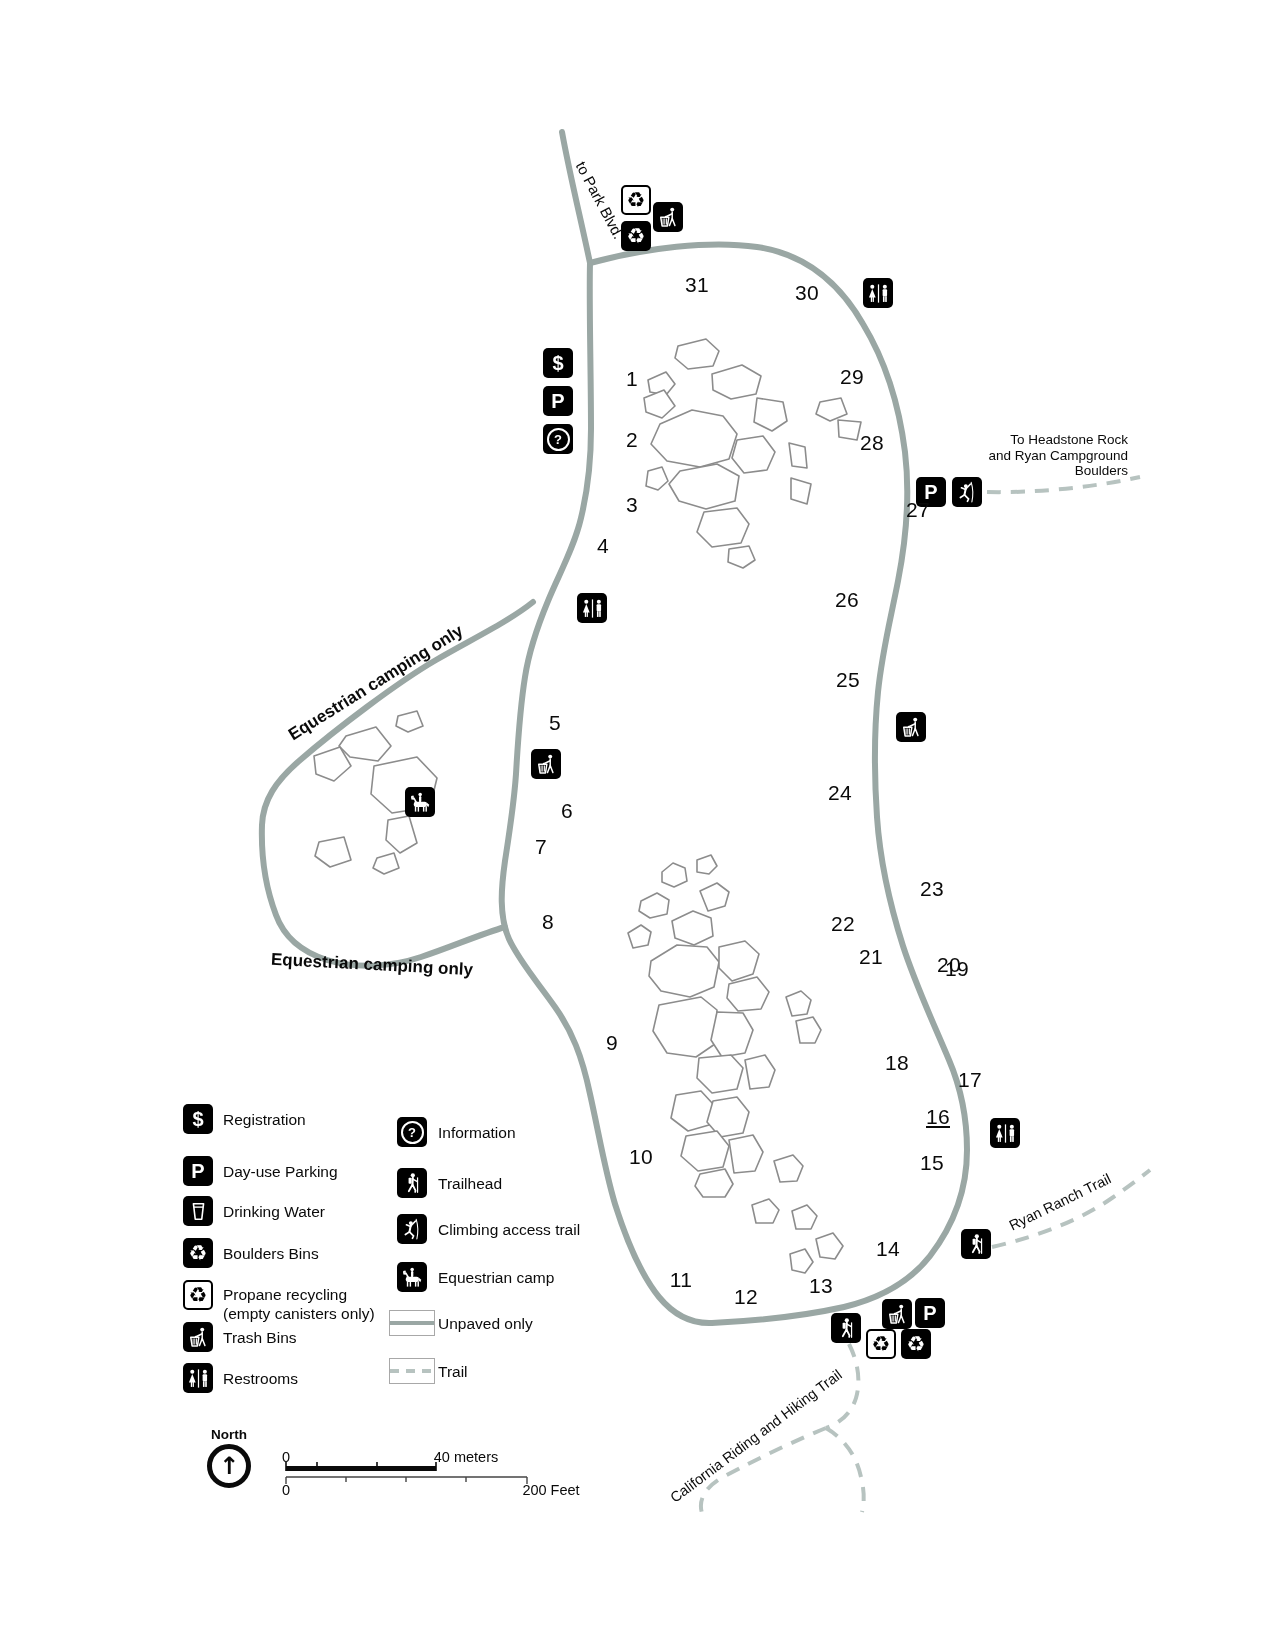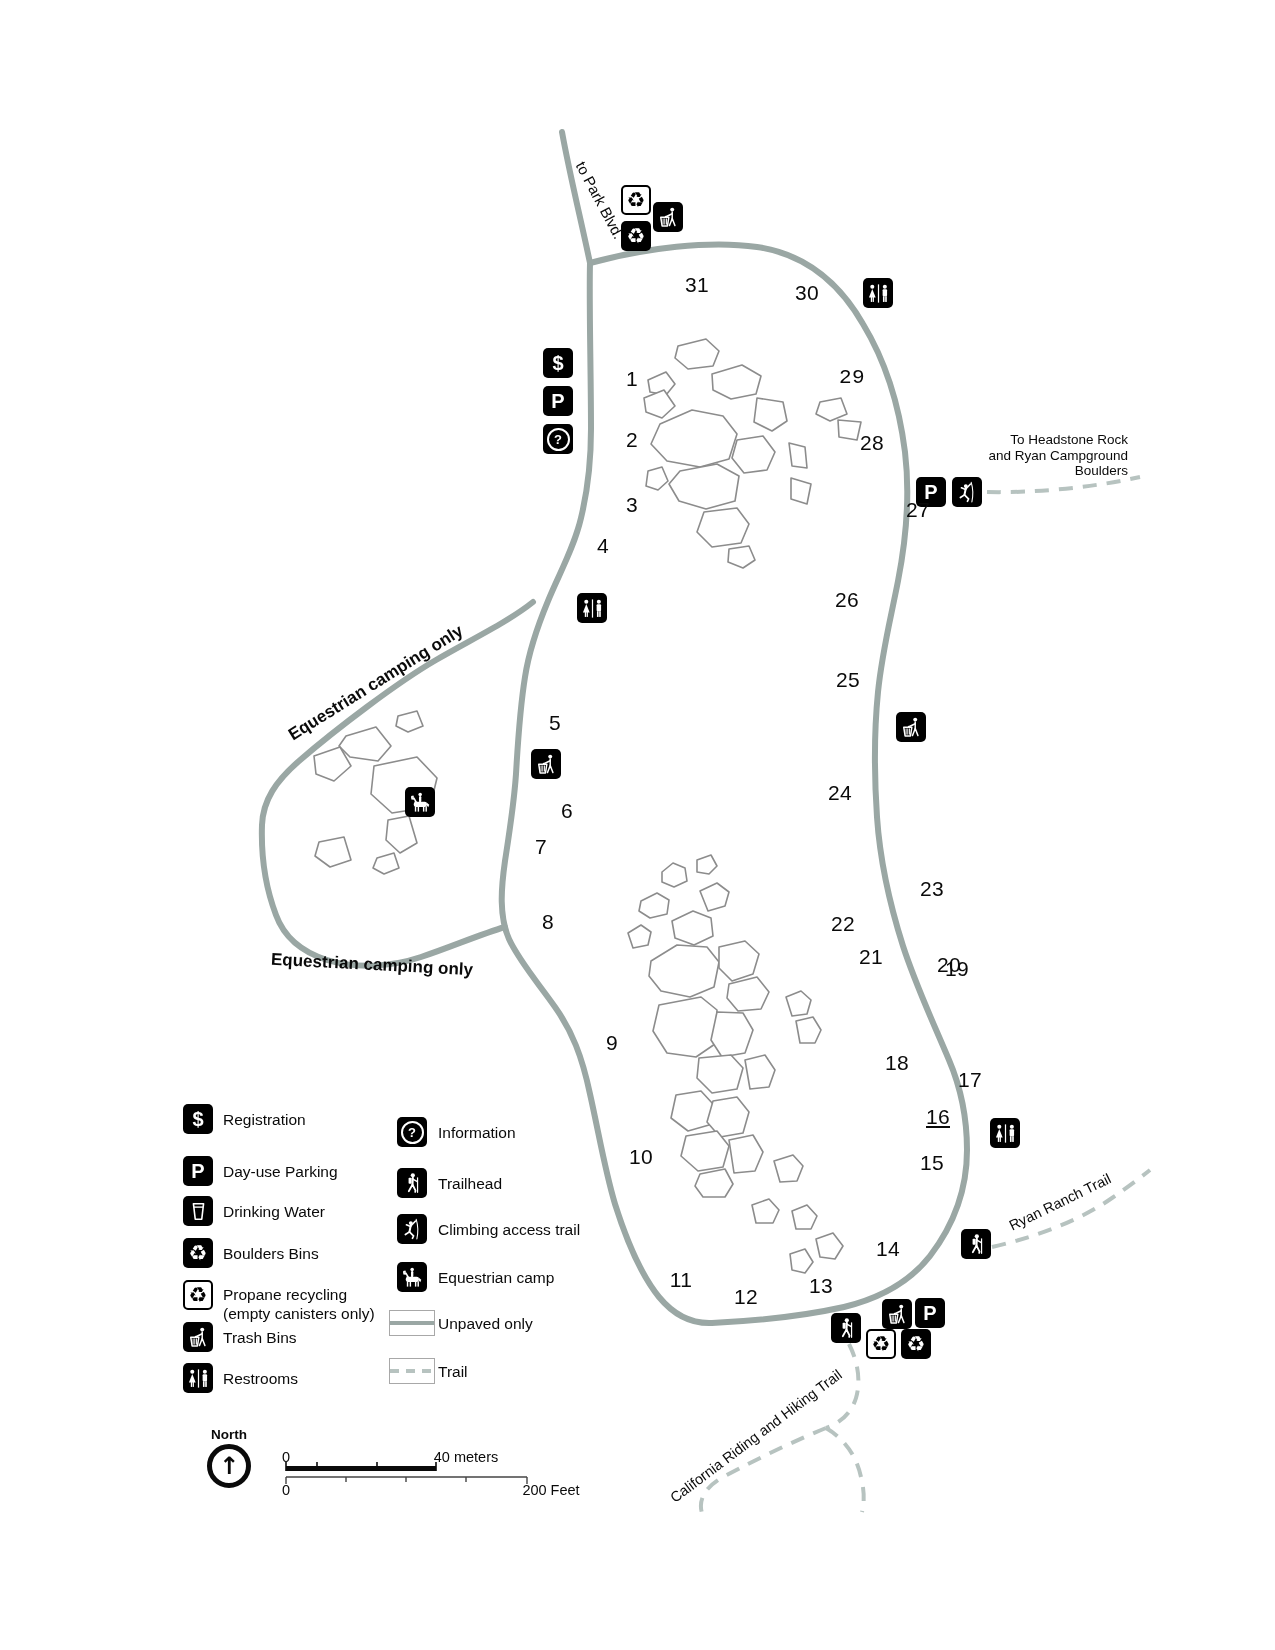--- a/index.html
+++ b/index.html
@@ -314,21 +314,21 @@
       <div class="site-num" style="left: 957px; top: 969px;">19</div>
       <div class="site-num" style="left: 949px; top: 965px;">20</div>
       <div class="site-num" style="left: 871px; top: 957px;">21</div>
       <div class="site-num" style="left: 843px; top: 924px;">22</div>
       <div class="site-num" style="left: 932px; top: 889px;">23</div>
       <div class="site-num" style="left: 840px; top: 793px;">24</div>
       <div class="site-num" style="left: 848px; top: 680px;">25</div>
       <div class="site-num" style="left: 847px; top: 600px;">26</div>
       <div class="site-num" style="left: 918px; top: 510px;">27</div>
       <div class="site-num" style="left: 872px; top: 443px;">28</div>
-      <div class="site-num" style="left: 852px; top: 377px; font-family: Liberation Mono, monospace;">29</div>
+      <div class="site-num" style="left: 852px; top: 377px;">29</div>
       <div class="site-num" style="left: 807px; top: 293px;">30</div>
       <div class="site-num" style="left: 697px; top: 285px;">31</div>
       <div class="map-label" style="left: 600px; top: 200px; font-size: 15px; transform: translate(-50%, -50%) rotate(62deg);">to Park Blvd.</div>
       <div class="map-label bold" style="left: 376px; top: 683px; font-size: 17px; transform: translate(-50%, -50%) rotate(-32deg);">Equestrian camping only</div>
       <div class="map-label bold" style="left: 372px; top: 965px; font-size: 17px; transform: translate(-50%, -50%) rotate(3deg);">Equestrian camping only</div>
       <div class="map-label" style="left: 1060px; top: 1202px; font-size: 14.5px; transform: translate(-50%, -50%) rotate(-26deg);">Ryan Ranch Trail</div>
       <div class="map-label" style="left: 756px; top: 1436px; font-size: 14.5px; transform: translate(-50%, -50%) rotate(-37deg);">California Riding and Hiking Trail</div>
       <div class="marker marker-registration" style="left: 183px; top: 1104px;">
         <span class="mtext">$</span>
       </div>

